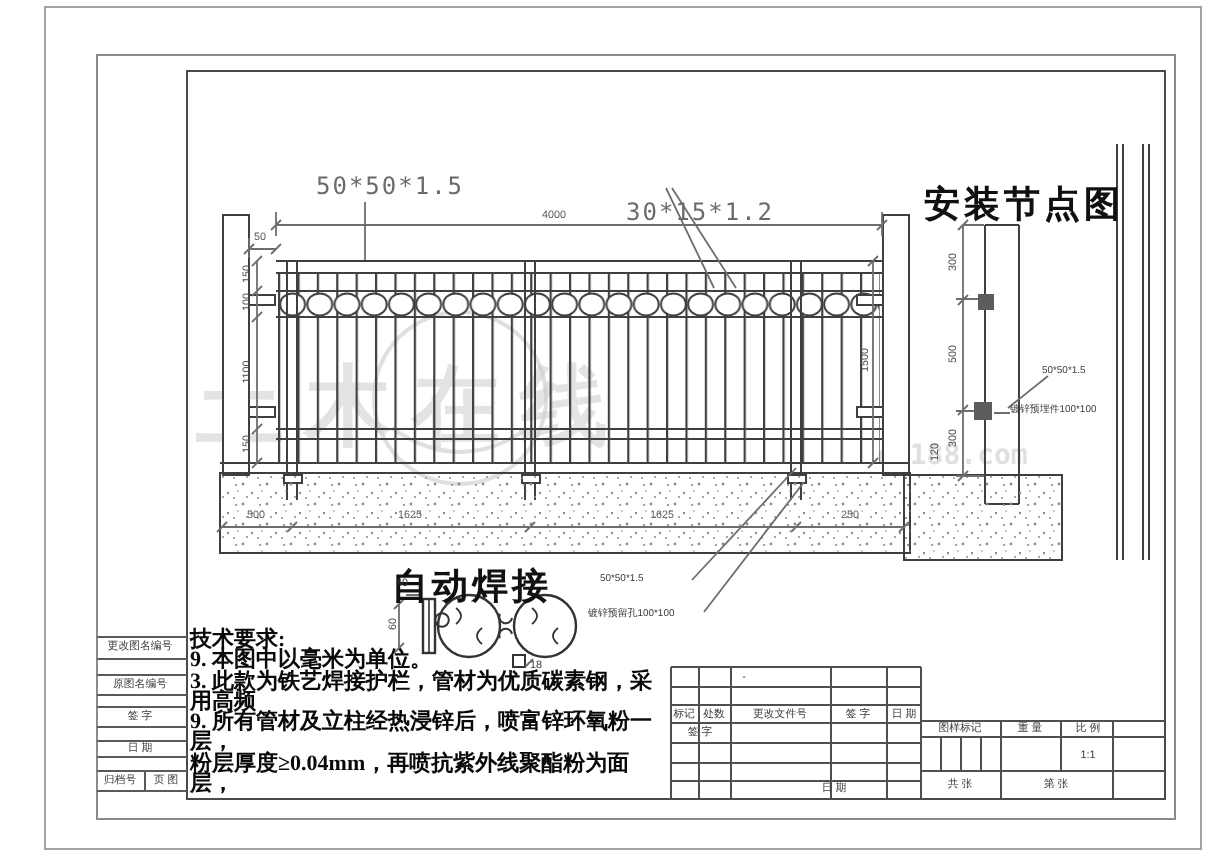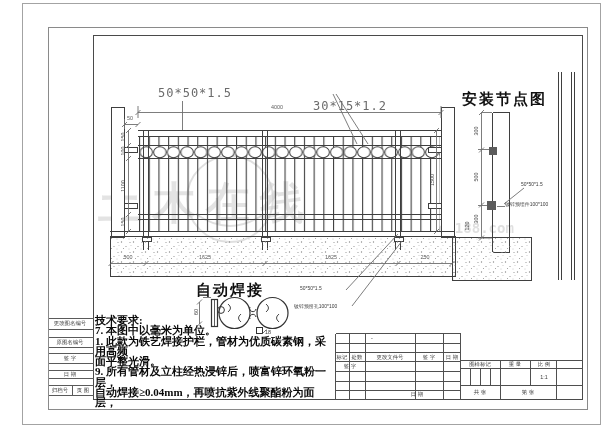--- a/index.html
+++ b/index.html
@@ -4,21 +4,21 @@
 <style>
   html,body { margin:0; padding:0; background:#ffffff; }
   .sheet { position:relative; width:610px; height:432px; background:#ffffff; overflow:hidden;
            font-family:"Liberation Sans", sans-serif; }
   .layer { position:absolute; left:0; top:0; width:610px; height:432px; }
   svg.linework { z-index:2; }
   .txt { z-index:3; }
   .wm { z-index:1; }
   .t { position:absolute; white-space:nowrap; }
   .big-dim { font:12px "DejaVu Sans Mono", monospace; color:#6b6b6b; letter-spacing:1px; }
-  .title { font-family:"Liberation Serif", serif; font-weight:bold; font-size:15px; color:#101010; letter-spacing:2px; }
+  .title { font-family:"Liberation Serif", serif; font-weight:bold; font-size:18px; color:#101010; letter-spacing:2px; }
   .tiny { font-size:9px; color:#3a3a3a; transform:translate(-50%,-50%) scale(.6); }
   .tinyL { font-size:9px; color:#3a3a3a; transform:scale(.55); transform-origin:0 0; }
   .rot { font-size:9px; color:#4a4a4a; transform:translate(-50%,-50%) rotate(-90deg) scale(.6); }
   .dim { color:#5d5d5d; }
   .notes { position:absolute; left:95px; top:315px; width:240px; z-index:3;
            font-family:"Liberation Serif", serif; font-weight:600; font-size:11px;
            line-height:10.3px; color:#0a0a0a; }
   .wm-brand { position:absolute; left:98px; top:174px; font-size:44px; font-weight:bold;
               letter-spacing:10px; color:#c9c9c9; opacity:.5; font-family:"Liberation Serif", serif; }
   .wm-domain { position:absolute; left:438px; top:220px; font-size:14px; font-weight:bold;
@@ -186,25 +186,24 @@
 
     <div class="t tiny" style="left:70px; top:323px;">更改图名编号</div>
     <div class="t tiny" style="left:70px; top:342px;">原图名编号</div>
     <div class="t tiny" style="left:70px; top:358px;">签 字</div>
     <div class="t tiny" style="left:70px; top:374px;">日 期</div>
     <div class="t tiny" style="left:60px; top:390px;">归档号</div>
     <div class="t tiny" style="left:83px; top:390px;">页 图</div>
 
     <div class="notes">
       <div>技术要求:</div>
-      <div>7. 本图中以毫米为单位。</div>
-      <div>1. 此款为铁艺焊接护栏，管材为优质碳素钢，采用高频</div>
-      <div>面平整光滑。</div>
+      <div>9. 本图中以毫米为单位。</div>
+      <div>3. 此款为铁艺焊接护栏，管材为优质碳素钢，采用高频</div>
       <div>9. 所有管材及立柱经热浸锌后，喷富锌环氧粉一层，</div>
-      <div>自动焊接≥0.04mm，再喷抗紫外线聚酯粉为面层，</div>
+      <div>粉层厚度≥0.04mm，再喷抗紫外线聚酯粉为面层，</div>
     </div>
 
     <div class="t tiny" style="left:372px; top:338px;">-</div>
     <div class="t tiny" style="left:342px; top:357px;">标记</div>
     <div class="t tiny" style="left:357px; top:357px;">处数</div>
     <div class="t tiny" style="left:390px; top:357px;">更改文件号</div>
     <div class="t tiny" style="left:429px; top:357px;">签 字</div>
     <div class="t tiny" style="left:452px; top:357px;">日 期</div>
     <div class="t tiny" style="left:350px; top:366px;">签 字</div>
     <div class="t tiny" style="left:417px; top:394px;">日 期</div>

